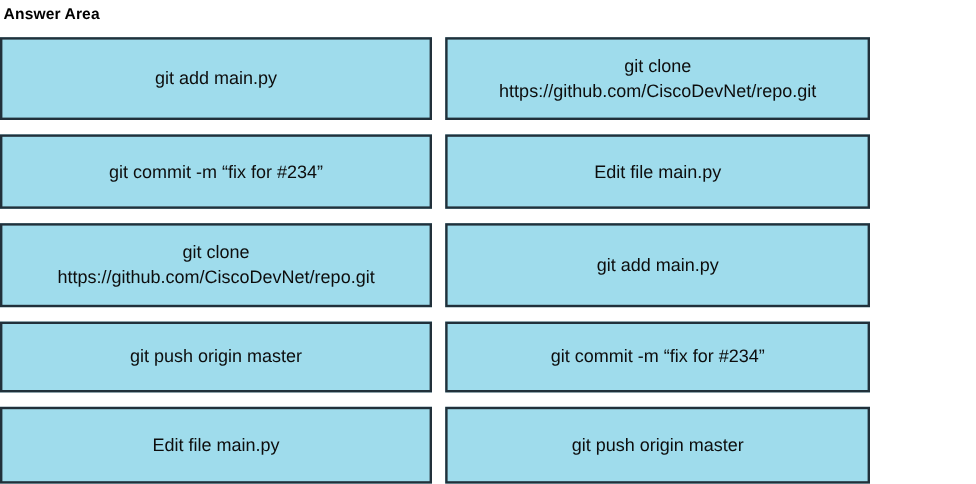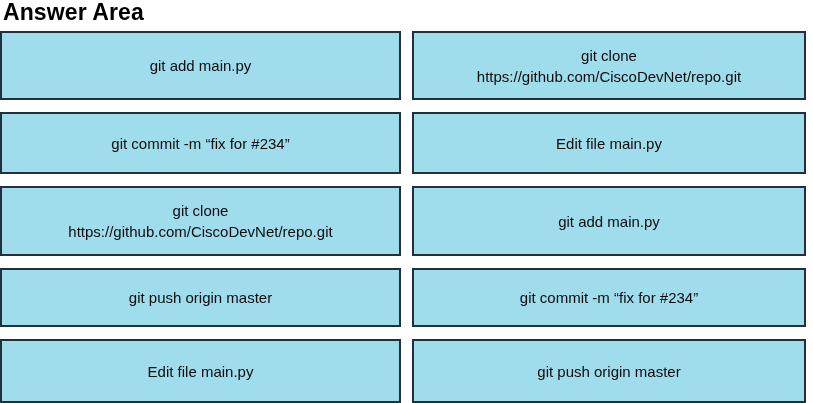--- a/index.html
+++ b/index.html
@@ -19,32 +19,32 @@
     position: relative;
     width: 813px;
     height: 403px;
     box-sizing: border-box;
   }
 
   .page-title {
     position: absolute;
     left: 3px;
     top: 0px;
-    font-size: 23px;
+    font-size: 13px;
     font-weight: bold;
     letter-spacing: 0.1px;
     color: #000000;
     line-height: 24px;
   }
 
   .columns {
     position: absolute;
     left: 0px;
     top: 31px;
-    width: 813px;
+    width: 725px;
     display: flex;
     flex-direction: row;
     gap: 11px;
   }
 
   .column {
     display: flex;
     flex-direction: column;
   }
 

